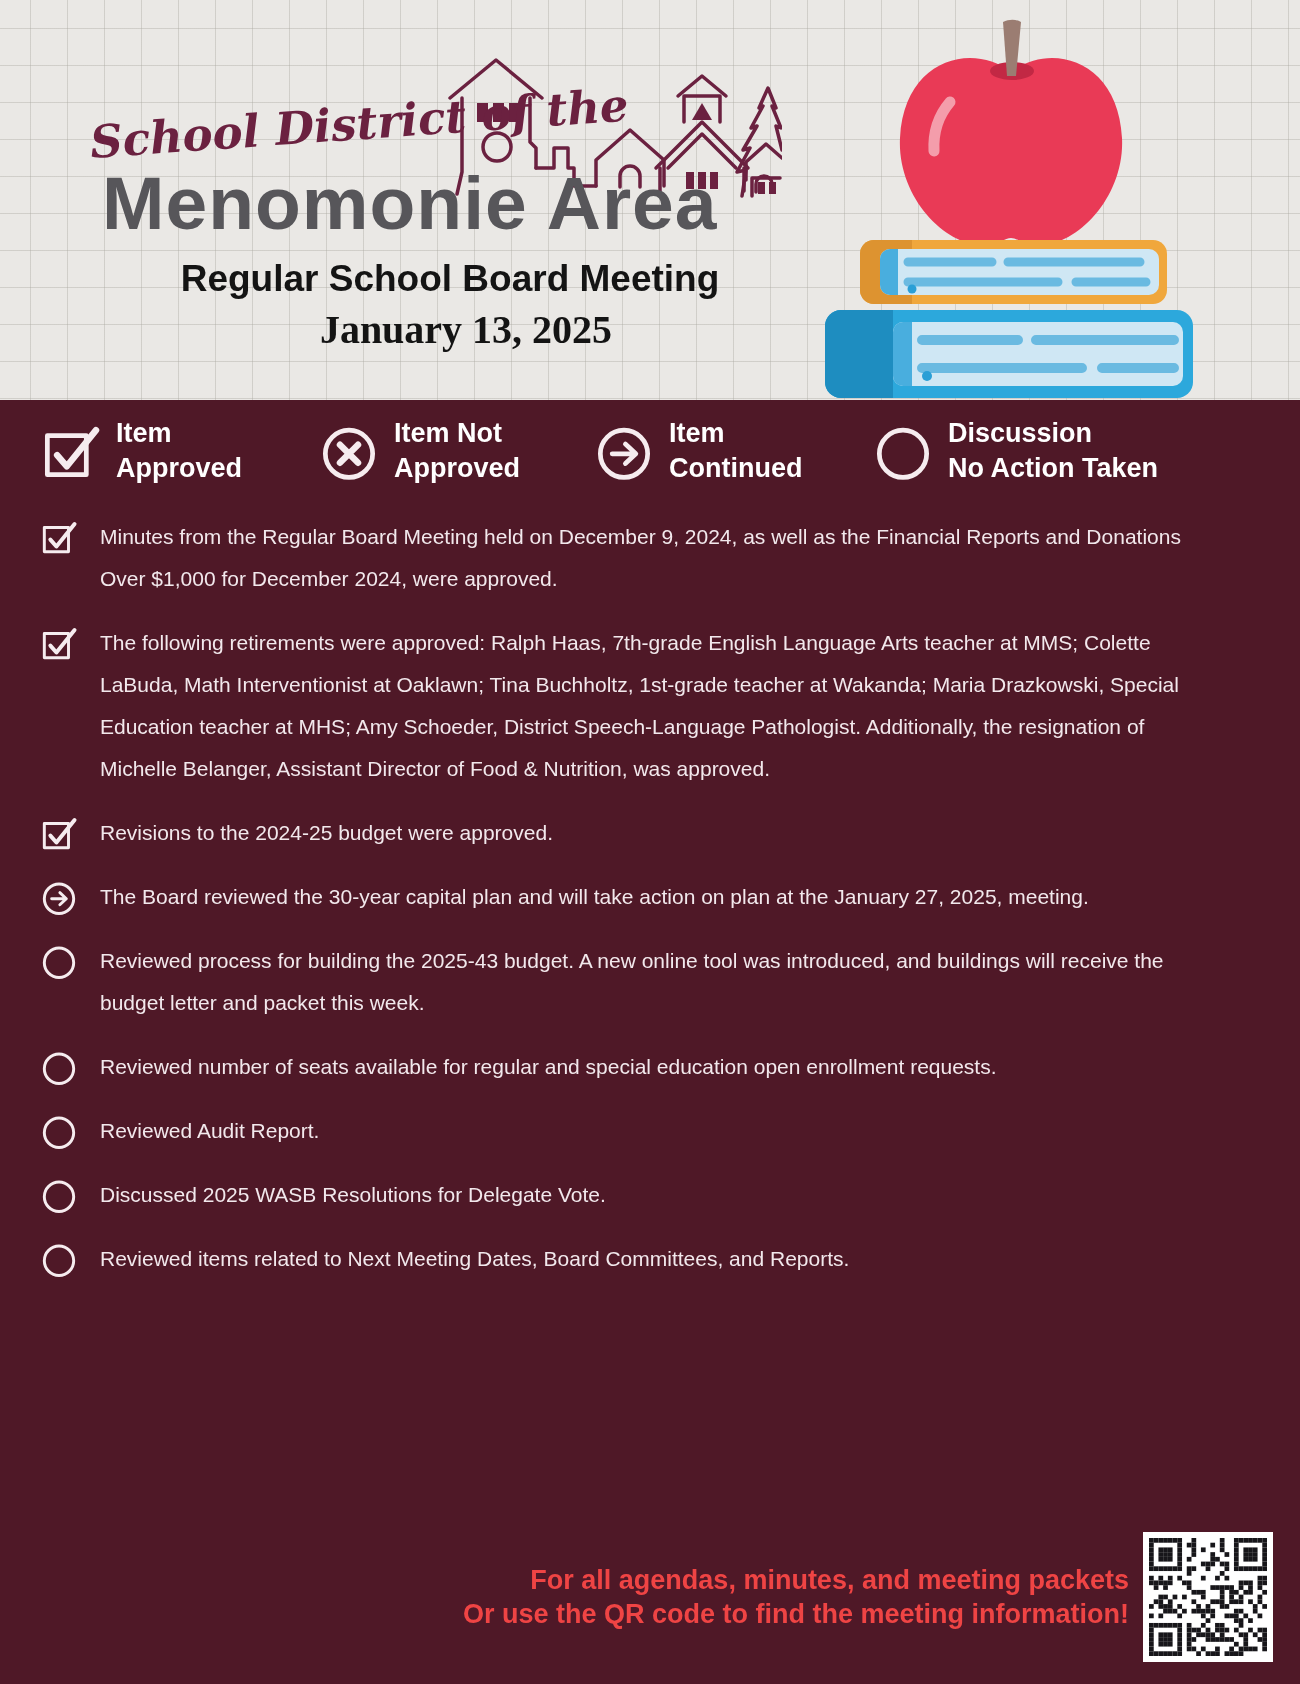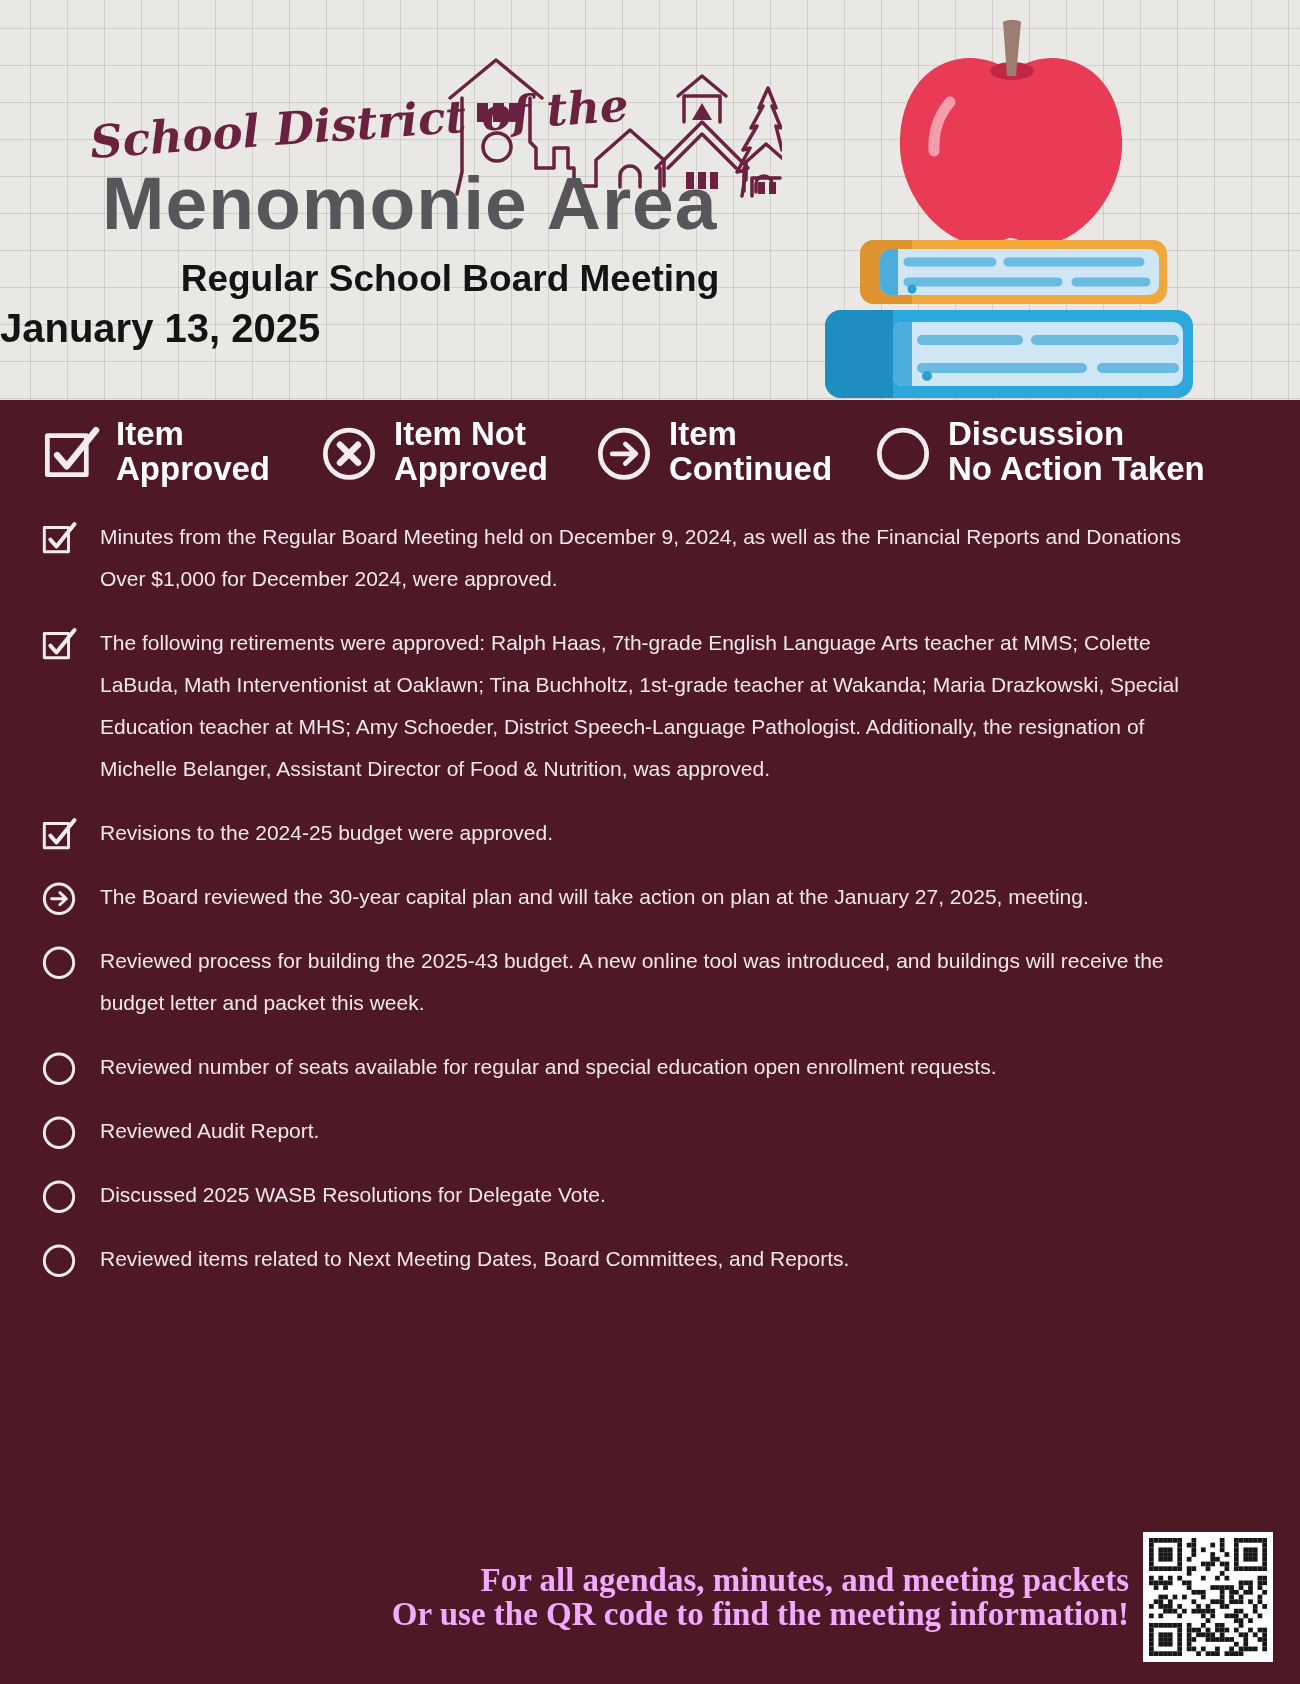--- a/index.html
+++ b/index.html
@@ -34,62 +34,61 @@
   .district-name{
     position:absolute;left:102px;top:160px;
     font-weight:bold;font-size:75px;letter-spacing:1px;
     color:#57565a;white-space:nowrap;
   }
   .meeting-title{
     position:absolute;left:0;top:258px;width:900px;text-align:center;
     font-weight:bold;font-size:37px;color:#141414;
   }
   .meeting-date{
-    position:absolute;left:0;top:306px;width:900px;
-    font-weight:bold;font-size:40px;color:#141414;
+    position:absolute;left:16px;top:306px;width:900px;text-align:center;
+    font-weight:bold;font-size:40px;color:#141414;font-family:Liberation Serif, serif;
   }
   .skyline{position:absolute;left:420px;top:46px;width:362px;height:152px;}
   .apple-books{position:absolute;left:790px;top:10px;width:416px;height:390px;}
 
   
   .content{
     position:relative;height:1284px;box-sizing:border-box;
     padding:16px 55px 22px 40px;
     display:flex;flex-direction:column;
     color:#f2e8ec;
   }
   .legend{
     display:grid;grid-template-columns:278px 275px 279px 1fr;
     align-items:center;margin-bottom:30px;
   }
   .legend-item{display:flex;align-items:center;gap:14px;}
-  .legend-label{font-weight:bold;font-size:33px;line-height:35px;color:#ffffff;}
+  .legend-label{font-weight:bold;font-size:27px;line-height:35px;color:#ffffff;}
   .legend-icon{width:62px;height:64px;flex:none;}
 
   .items{display:block;}
   .item{display:flex;gap:22px;margin-bottom:22px;}
   .item .icon{width:38px;height:40px;flex:none;margin-top:1px;}
   .item-text{font-size:21px;line-height:42px;max-width:1120px;color:#f2e8ec;}
 
   .icon svg,.legend-icon svg{
     width:100%;height:100%;
     fill:none;stroke:#f6ecef;stroke-width:3.4;
     stroke-linecap:round;stroke-linejoin:round;
   }
   .icon svg .thick,.legend-icon svg .thick{stroke-width:4.6;}
 
   
   .footer{
     margin-top:auto;margin-right:-28px;
     display:flex;justify-content:flex-end;align-items:center;gap:14px;
   }
   .footer-text{
-    text-align:right;font-weight:bold;font-size:33px;line-height:34px;
-    color:#f0abfc;
-    font-family:Liberation Serif, serif;
+    text-align:right;font-weight:bold;font-size:27px;line-height:34px;
+    color:#ef4444;
   }
   .qr{
     width:118px;height:118px;flex:none;
     background:#ffffff;padding:6px;
   }
   .qr svg{width:100%;height:100%;display:block;}
 
   
   .skyline .ln{fill:none;stroke:#6b2140;stroke-width:3.5;stroke-linecap:round;stroke-linejoin:round;}
   .skyline .fl{fill:#6b2140;stroke:none;}

